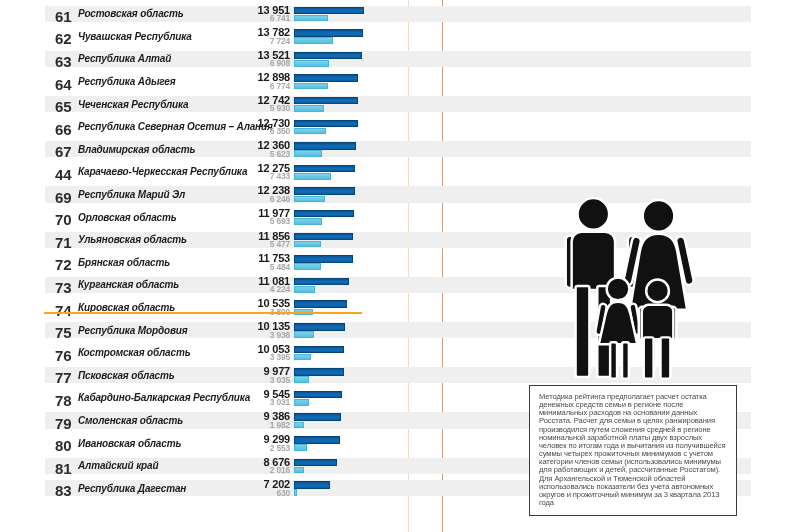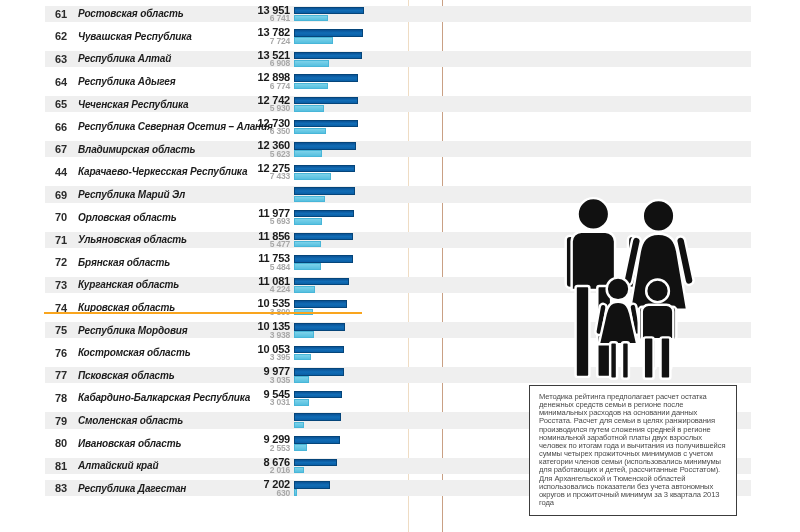--- a/index.html
+++ b/index.html
@@ -9,21 +9,21 @@
     font-family:"Liberation Sans", sans-serif;
     -webkit-font-smoothing:antialiased;
   }
   #canvas{position:absolute;left:0;top:0;width:800px;height:532px;}
 
   
   #rows{position:absolute;left:45px;top:5.5px;width:706px;}
   .row{position:relative;height:22.61px;}
   .stripe{position:absolute;left:0;top:0;width:100%;height:16.2px;background:transparent;}
   .row.odd .stripe{background:#efefef;}
-  .rank{position:absolute;left:10px;top:2.2px;width:24px;font-size:11px;font-weight:700;color:#2b2b2b;}
+  .rank{position:absolute;left:10px;top:2.2px;width:24px;font-size:15px;font-weight:700;color:#2b2b2b;}
   .region{position:absolute;left:33px;top:2.6px;font-size:10px;font-weight:700;color:#1c1c1c;letter-spacing:-0.15px;white-space:nowrap;font-style:italic;}
   .vals{position:absolute;left:140px;top:0;width:105px;text-align:right;}
   .v1{display:block;font-size:11px;font-weight:700;color:#1a1a1a;line-height:9.5px;letter-spacing:-0.2px;}
   .v2{display:block;font-size:8.5px;font-weight:700;color:#a8a8a8;line-height:7.5px;letter-spacing:-0.2px;}
   .bar1{position:absolute;left:249px;top:1px;height:7.5px;box-sizing:border-box;
         background:linear-gradient(180deg,#0a5295 0%,#116db6 50%,#0a5fa6 100%);
         border:1px solid #05457a;}
   .bar2{position:absolute;left:249px;top:9.2px;height:6.6px;box-sizing:border-box;
         background:linear-gradient(180deg,#7dd2ea 0%,#55c0e0 100%);
         border:1px solid #49b6d8;}
@@ -151,20 +151,24 @@
       <span class="v2">7 433</span>
     </span>
     <div class="bar1" style="width: 61.375px;"></div>
     <div class="bar2" style="width: 37.165px;"></div>
   </div>
 
   <div class="row odd">
     <div class="stripe"></div>
     <span class="rank">69</span>
     <span class="region">Республика Марий Эл</span>
+    <span class="vals">
+      <span class="v1">12 238</span>
+      <span class="v2">6 246</span>
+    </span>
     <div class="bar1" style="width: 61.19px;"></div>
     <div class="bar2" style="width: 31.23px;"></div>
   </div>
 
   <div class="row">
     <div class="stripe"></div>
     <span class="rank">70</span>
     <span class="region">Орловская область</span>
     <span class="vals">
       <span class="v1">11 977</span>
@@ -267,20 +271,24 @@
       <span class="v2">3 031</span>
     </span>
     <div class="bar1" style="width: 47.725px;"></div>
     <div class="bar2" style="width: 15.155px;"></div>
   </div>
 
   <div class="row odd">
     <div class="stripe"></div>
     <span class="rank">79</span>
     <span class="region">Смоленская область</span>
+    <span class="vals">
+      <span class="v1">9 386</span>
+      <span class="v2">1 982</span>
+    </span>
     <div class="bar1" style="width: 46.93px;"></div>
     <div class="bar2" style="width: 9.91px;"></div>
   </div>
 
   <div class="row">
     <div class="stripe"></div>
     <span class="rank">80</span>
     <span class="region">Ивановская область</span>
     <span class="vals">
       <span class="v1">9 299</span>

